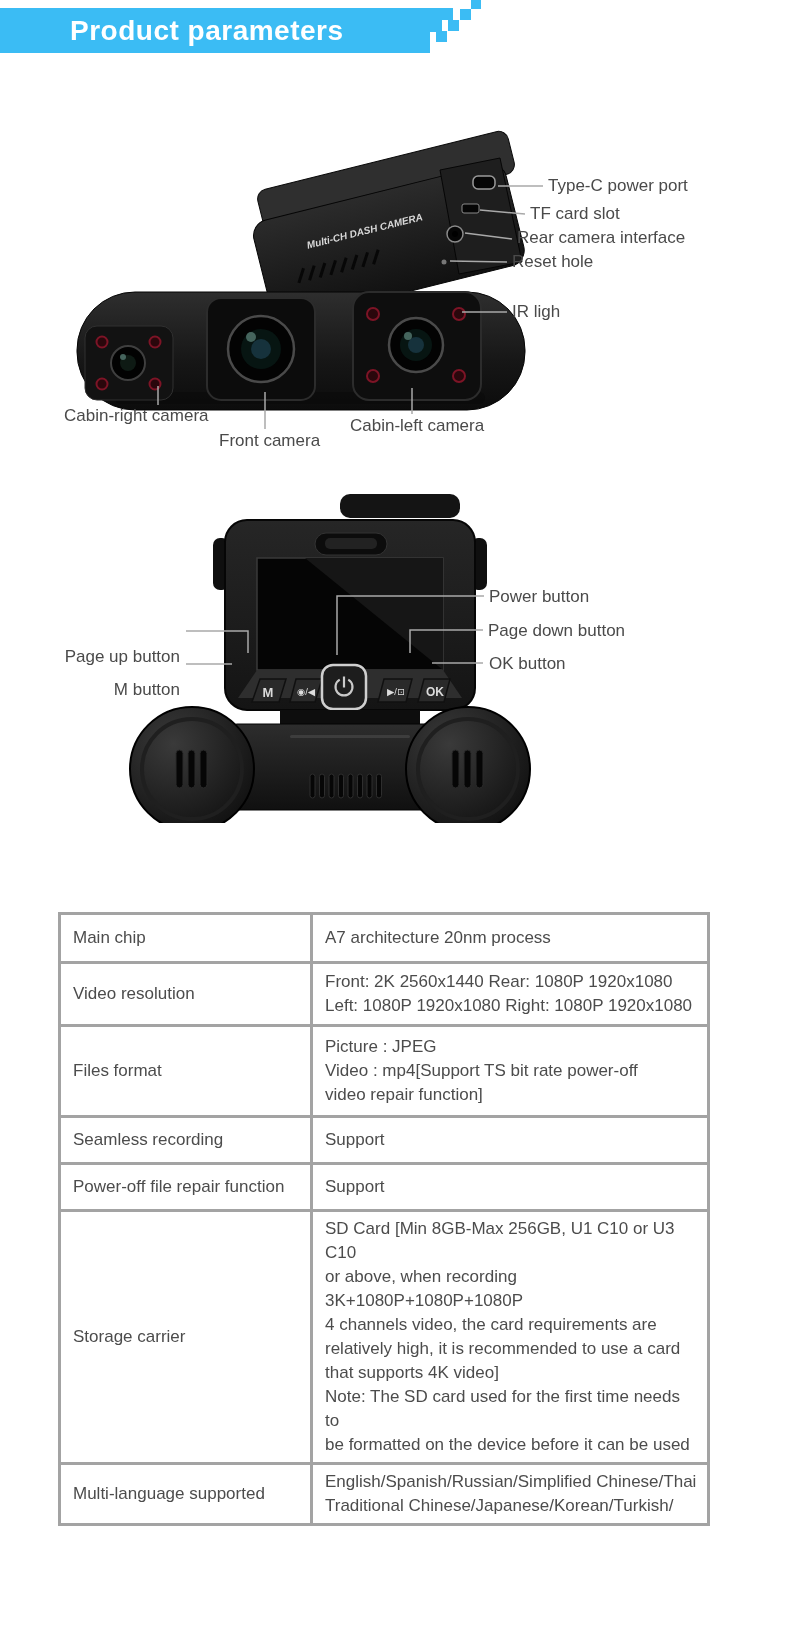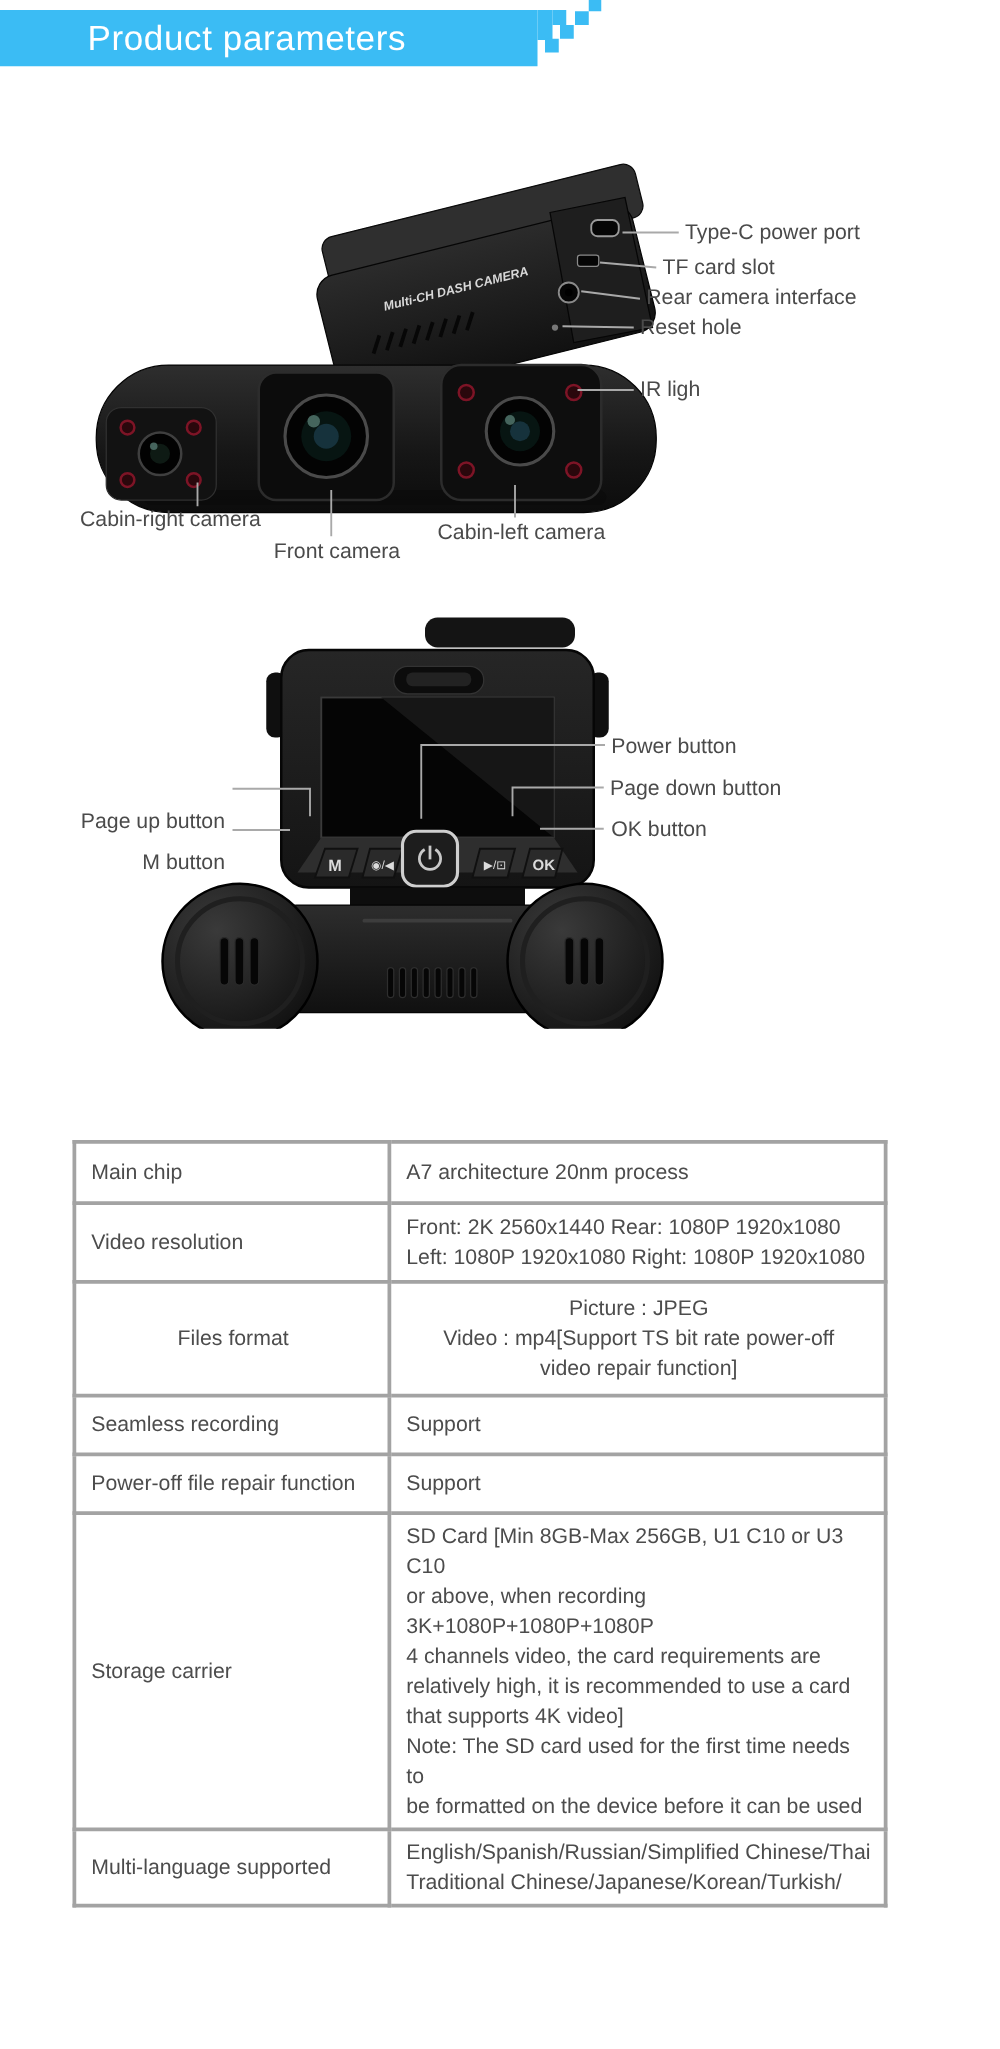--- a/index.html
+++ b/index.html
@@ -1,38 +1,38 @@
 <!DOCTYPE html>
 <html><head>
 <meta charset="utf-8">
 <style>
   html,body{margin:0;padding:0;background:#ffffff;}
   .page{position:relative;width:800px;height:1639px;background:#ffffff;overflow:hidden;
         font-family:"Liberation Sans","DejaVu Sans",sans-serif;}
 
   
   .banner{position:absolute;left:0;top:8px;width:430px;height:45px;background:#3bbcf4;}
-  .banner-title{position:absolute;left:70px;top:0;line-height:45px;font-size:28px;font-weight:normal;
+  .banner-title{position:absolute;left:70px;top:0;line-height:45px;font-size:28px;font-weight:bold;
                 color:#ffffff;letter-spacing:.5px;white-space:nowrap;}
   .px{position:absolute;background:#3bbcf4;}
 
   
   .figure{position:absolute;left:0;width:800px;}
   .figure svg{position:absolute;}
   .overlay{pointer-events:none;}
   .callout-label{position:absolute;font-size:17px;color:#4a4a4a;white-space:nowrap;line-height:17px;}
   .align-r{text-align:right;margin-top:25px;}
 
   
   .spec-table{position:absolute;left:58px;top:912px;width:652px;border-collapse:collapse;table-layout:fixed;}
   .spec-table td{border:3px solid #a3a3a3;font-size:17px;color:#4c4c4c;line-height:24px;
                  vertical-align:middle;padding:5px 10px 5px 12px;}
   .spec-table .c1{width:227px;}
   .spec-table .c2{white-space:pre-line;}
-  .h46 td{height:36px;} .h60 td{height:50px;} .h88 td{height:78px;text-align:center;}
+  .h46 td{height:36px;} .h60 td{height:50px;} .h88 td{height:78px;}
   .h44 td{height:34px;} .h178 td{height:168px;} .h58 td{height:48px;}
 </style>
 </head>
 <body>
 
 <div class="page">
 
   <div class="banner">
     <span class="banner-title">Product parameters</span>
   </div>

